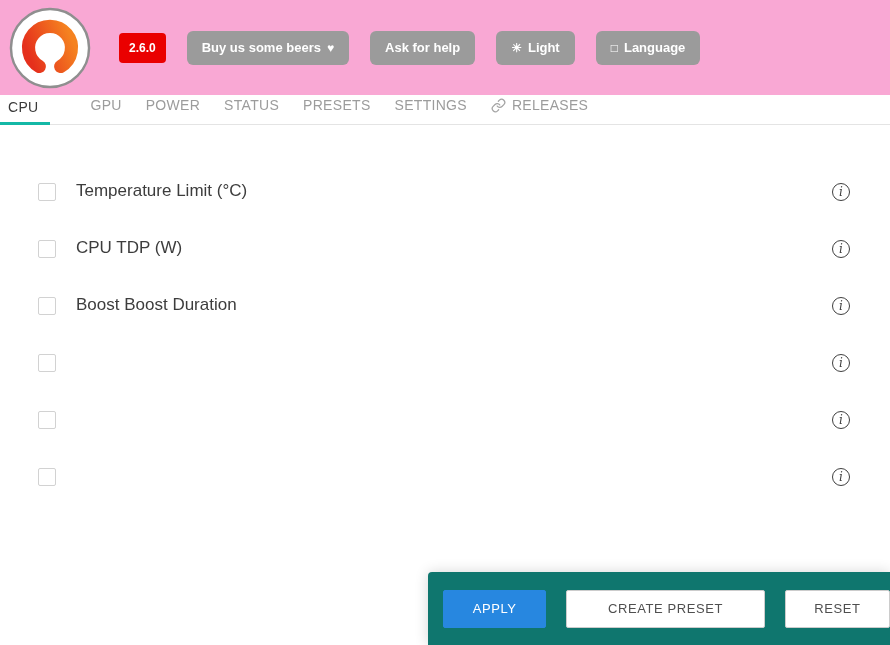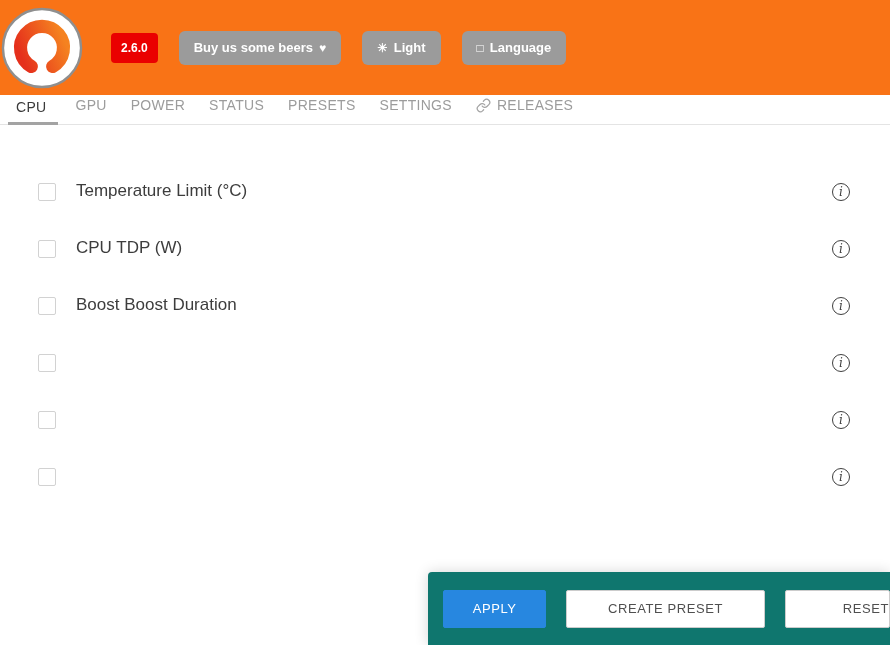--- a/index.html
+++ b/index.html
@@ -7,24 +7,24 @@
   body {
     font-family: "Liberation Sans", sans-serif;
     background: #ffffff;
     position: relative;
     overflow: hidden;
   }
 
   
   .header {
     height: 95px;
-    background: #f97316;
-    display: flex;
-    align-items: center;
-    padding-left: 1px;
+    background: #f9a8d4;
+    display: flex;
+    align-items: center;
+    padding-left: 9px;
   }
   .logo { width: 82px; height: 82px; flex: 0 0 auto; }
   .version-badge {
     margin-left: 28px;
     background: #ea0000;
     color: #ffffff;
     font-size: 12px;
     font-weight: bold;
     padding: 9px 10px;
     border-radius: 4px;
@@ -65,25 +65,25 @@
     margin-left: 24px;
     cursor: pointer;
     display: flex;
     align-items: center;
     gap: 6px;
     border-bottom: 3px solid transparent;
     margin-bottom: -1px;
   }
   .tab.active {
     color: #3a3a3a;
-    border-bottom: 3px solid #a3a3a3;
-    margin-left: 8px;
+    border-bottom: 3px solid #14b8a6;
+    margin-left: 0;
     padding: 0 12px 7px 8px;
   }
-  .tab.t-gpu { margin-left: 17px; text-align: center; }
+  .tab.t-gpu { margin-left: 40px; text-align: center; }
   .link-icon-svg { width: 15px; height: 15px; stroke: #a3a3a3; fill: none; stroke-width: 2; stroke-linecap: round; stroke-linejoin: round; }
 
   
   .content { padding-top: 19px; }
   .option-row {
     height: 57px;
     display: flex;
     align-items: flex-end;
     padding: 0 40px 0 38px;
   }
@@ -146,21 +146,21 @@
     border: 1px solid #2787e0;
     color: #ffffff;
   }
   .btn-outline {
     margin-left: 20px;
     background: #ffffff;
     border: 1px solid #cccccc;
     color: #4f4f4f;
   }
   .btn-create { width: 204px; }
-  .btn-reset { width: 108px; text-align: right; }
+  .btn-reset { width: 108px; }
 </style>
 </head>
 <body>
 
 <div class="header">
   <svg class="logo" viewBox="0 0 84 84">
     <defs>
       <linearGradient id="ringGrad" x1="0" y1="0.7" x2="1" y2="0.3">
         <stop offset="0" stop-color="#e5301c"></stop>
         <stop offset="1" stop-color="#f58220"></stop>
@@ -170,20 +170,23 @@
     <path d="M 31.1 60.9 A 22 22 0 1 1 52.9 60.9" fill="none" stroke="url(#ringGrad)" stroke-width="13.5" stroke-linecap="round"></path>
   </svg>
 
   <span class="version-badge">2.6.0</span>
 
   <button class="hbtn">
     <span>Buy us some beers</span>
     <span class="icn">♥</span>
   </button>
 
+  <button class="hbtn">
+    <span>Ask for help</span>
+  </button>
 
   <button class="hbtn">
     <span class="icn">☀</span>
     <span>Light</span>
   </button>
 
   <button class="hbtn">
     <span class="icn">□</span>
     <span>Language</span>
   </button>

